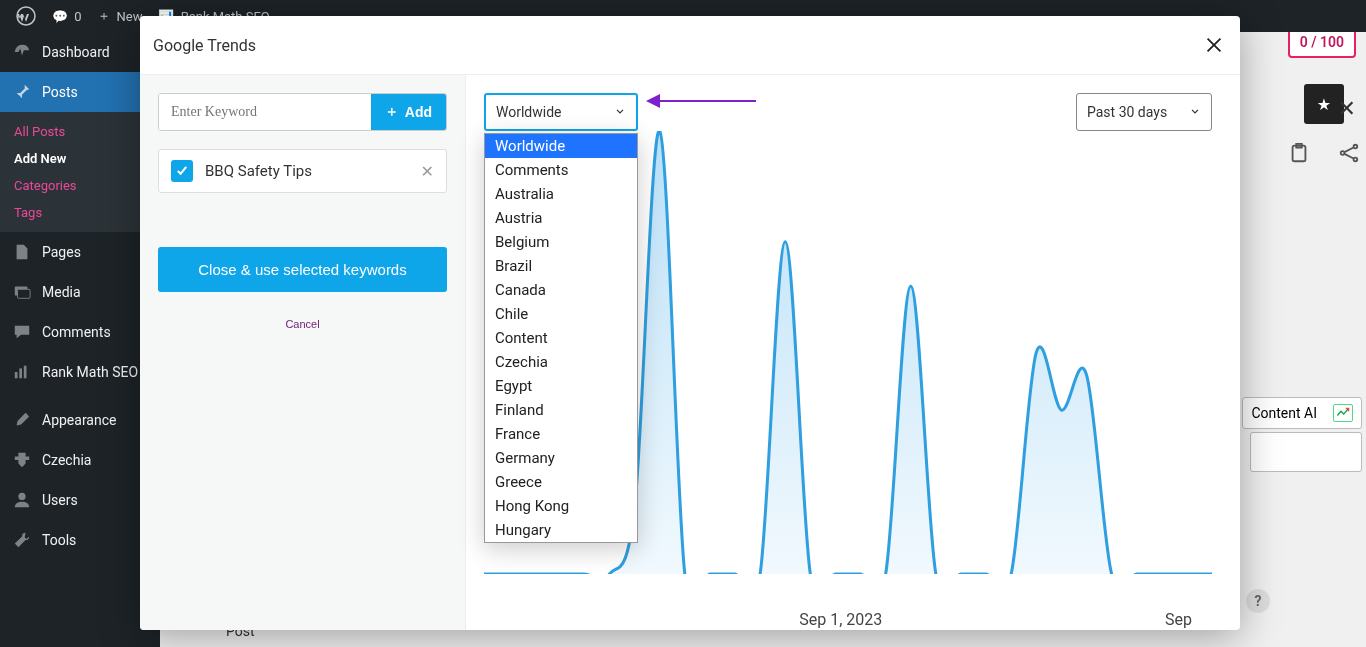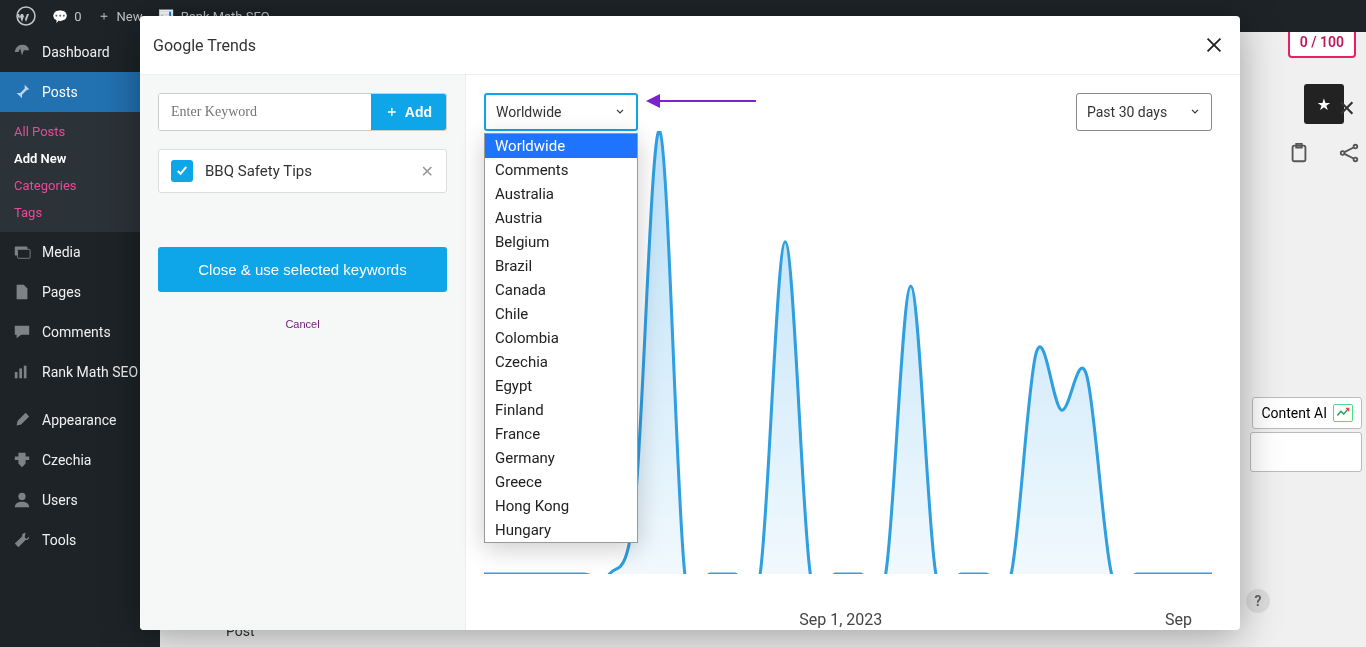--- a/index.html
+++ b/index.html
@@ -16,21 +16,21 @@
   .wp-sidebar .menu-item.active { background: #2271b1; color: #fff; }
   .wp-sidebar .menu-item .micon { width: 20px; height: 20px; display: flex; align-items: center; justify-content: center; opacity: .7; }
   .wp-sidebar .submenu { background: #2c3338; padding: 6px 0; }
   .wp-sidebar .submenu .sub { padding: 6px 12px 6px 14px; font-size: 13px; color: #ec4899; cursor: pointer; }
   .wp-sidebar .submenu .sub.active { color: #fff; font-weight: 600; }
   .score-box { position: absolute; top: 26px; right: 10px; border: 2px solid #e91e63; color: #be185d; border-radius: 4px; padding: 6px 10px; font-size: 14px; font-weight: 600; background: #fff; }
   .right-topbar { position: absolute; top: 20px; right: 0; width: 120px; height: 40px; display: flex; align-items: center; justify-content: flex-end; gap: 12px; padding-right: 14px; }
   .right-topbar .rdots { color: #555; font-size: 20px; }
   .right-star { position: absolute; top: 84px; right: 22px; width: 40px; height: 40px; background: #222; color: #fff; border-radius: 3px; display: flex; align-items: center; justify-content: center; }
   .right-panel-icons { position: absolute; top: 142px; right: 6px; display: flex; gap: 28px; color: #555; }
-  .right-contentai { position: absolute; top: 397px; right: 4px; border: 1px solid #bbb; border-radius: 3px; padding: 6px 8px; font-size: 14px; background: #fff; display: flex; align-items: center; gap: 6px; }
+  .right-contentai { position: absolute; top: 397px; right: 4px; border: 1px solid #bbb; border-radius: 3px; padding: 6px 8px; font-size: 14px; background: #fff; display: flex; align-items: center; gap: 16px; }
   .right-field { position: absolute; top: 432px; right: 4px; width: 112px; height: 40px; border: 1px solid #bbb; border-radius: 3px; background: #fff; }
   .help-bubble { position: absolute; right: 96px; bottom: 34px; width: 24px; height: 24px; border-radius: 50%; background: #ddd; color: #666; font-weight: 700; display: flex; align-items: center; justify-content: center; font-size: 14px; }
 
   
   .post-lbl { position: absolute; left: 226px; bottom: 8px; font-size: 14px; color: #333; }
   .modal { position: absolute; top: 16px; left: 140px; width: 1100px; height: 614px; background: #fff; border-radius: 4px; box-shadow: 0 6px 40px rgba(0,0,0,.35); z-index: 10; display: flex; flex-direction: column; overflow: hidden; }
   .modal-header { display: flex; align-items: center; justify-content: space-between; padding: 16px 13px; border-bottom: 1px solid #eee; }
   .modal-title { font-size: 16px; color: #333; font-weight: 400; }
   .modal-close { width: 26px; height: 26px; display: flex; align-items: center; justify-content: center; cursor: pointer; }
   .modal-body { flex: 1; display: flex; min-height: 0; }
@@ -118,33 +118,33 @@
   </div>
   <div class="submenu">
     <div class="sub">All Posts</div>
     <div class="sub active">Add New</div>
     <div class="sub">Categories</div>
     <div class="sub">Tags</div>
   </div>
   <div class="menu-item">
     <span class="micon">
         <svg width="18" height="18" viewBox="0 0 20 20" fill="#a7aaad">
+          <path d="M4 2h8l4 4v12H4z"></path>
+        </svg>
+      </span>
+    <span>Pages</span>
+  </div>
+  <div class="menu-item">
+    <span class="micon">
+        <svg width="18" height="18" viewBox="0 0 20 20" fill="#a7aaad">
           <rect x="2" y="4" width="14" height="10" rx="1"></rect>
           <rect x="5" y="7" width="14" height="10" rx="1" fill="#1d2327" stroke="#a7aaad"></rect>
         </svg>
       </span>
     <span>Media</span>
-  </div>
-  <div class="menu-item">
-    <span class="micon">
-        <svg width="18" height="18" viewBox="0 0 20 20" fill="#a7aaad">
-          <path d="M4 2h8l4 4v12H4z"></path>
-        </svg>
-      </span>
-    <span>Pages</span>
   </div>
   <div class="menu-item">
     <span class="micon">
         <svg width="18" height="18" viewBox="0 0 20 20" fill="#a7aaad">
           <path d="M2 3h16v10H9l-5 4v-4H2z"></path>
         </svg>
       </span>
     <span>Comments</span>
   </div>
   <div class="menu-item">
@@ -268,21 +268,21 @@
           <div class="dropdown">
             <div class="dropdown-inner" id="region-opts">
                 <div class="opt selected">Worldwide</div>
                 <div class="opt">Comments</div>
                 <div class="opt">Australia</div>
                 <div class="opt">Austria</div>
                 <div class="opt">Belgium</div>
                 <div class="opt">Brazil</div>
                 <div class="opt">Canada</div>
                 <div class="opt">Chile</div>
-                <div class="opt">Colombia</div>
+                <div class="opt">Content</div>
                 <div class="opt">Czechia</div>
                 <div class="opt">Egypt</div>
                 <div class="opt">Finland</div>
                 <div class="opt">France</div>
                 <div class="opt">Germany</div>
                 <div class="opt">Greece</div>
                 <div class="opt">Hong Kong</div>
                 <div class="opt">Hungary</div>
               </div>
           </div>

